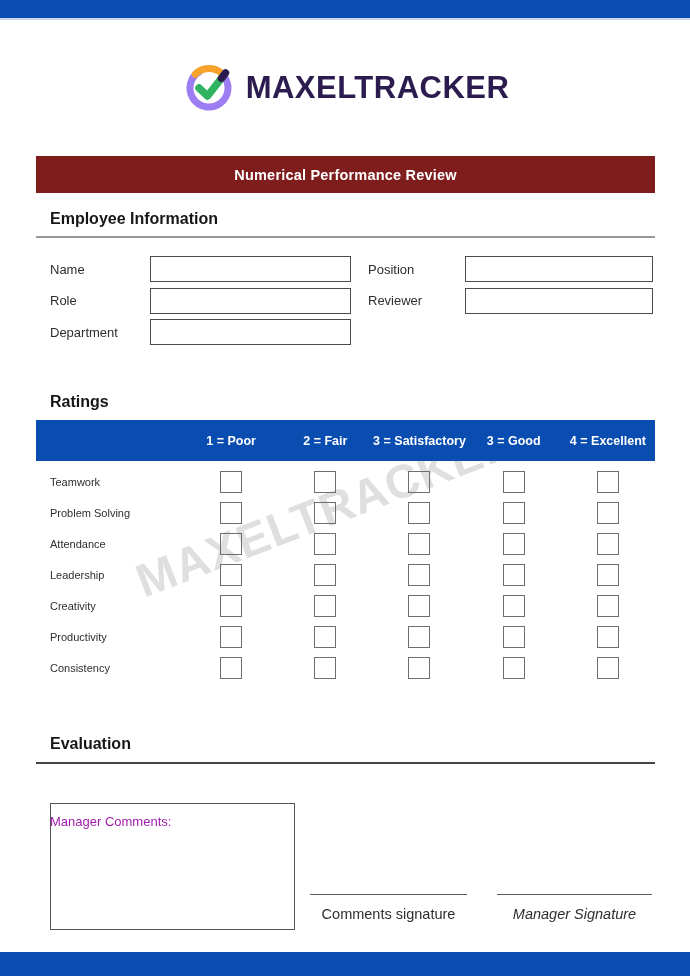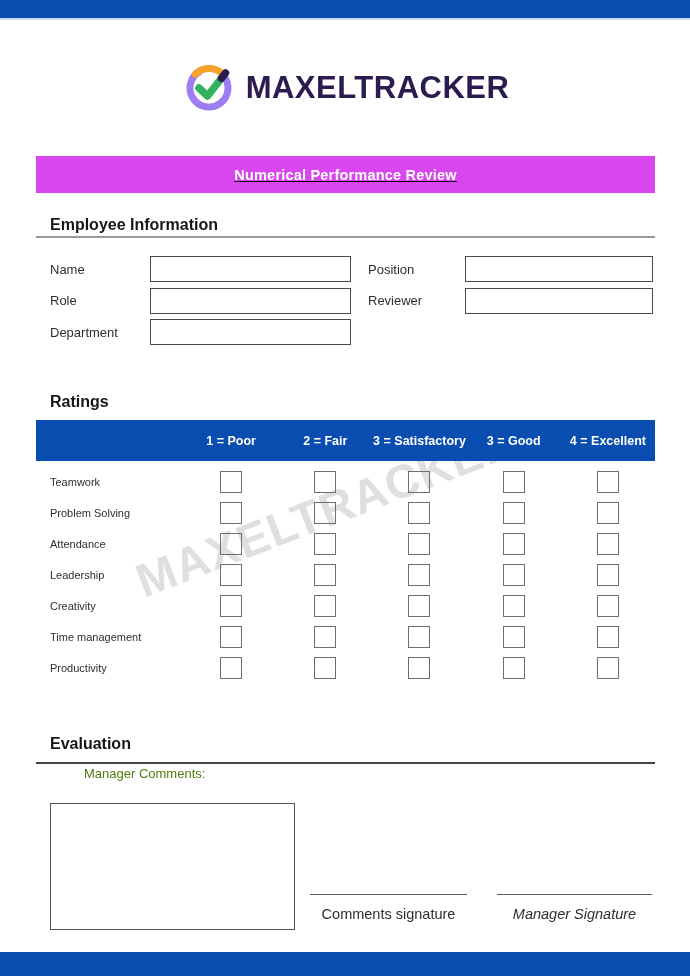--- a/index.html
+++ b/index.html
@@ -8,21 +8,21 @@
   .page { position:absolute; inset:0; background:#ffffff; }
 
   .top-bar { position:absolute; top:0; left:0; width:100%; height:20px; background:#0A4DB0; border-bottom:2px solid #cdd6f0; }
   .bottom-bar { position:absolute; bottom:0; left:0; width:100%; height:24px; background:#0A4DB0; }
 
   
   .logo-row { position:absolute; top:58px; left:0; width:100%; display:flex; justify-content:center; align-items:center; gap:9px; }
   .logo-text { font-size:31px; font-weight:800; letter-spacing:0.5px; color:#2B1B4E; }
 
   
-  .banner { position:absolute; left:36px; right:35px; top:156px; height:37px; background:#d946ef; display:flex; align-items:center; justify-content:center;text-decoration:underline; }
+  .banner { position:absolute; left:36px; right:35px; top:156px; height:37px; background:#7f1d1d; display:flex; align-items:center; justify-content:center; }
   .banner-title { color:#ffffff; font-size:14.5px; font-weight:700; letter-spacing:0.2px; }
 
   .section-heading { position:absolute; left:50px; font-size:16px; font-weight:600; color:#161616; }
   .divider { position:absolute; left:36px; right:35px; height:2px; }
   .divider.gray { background:#989898; }
   .divider.dark { background:#434343; }
 
   
   .field-row { display:flex; align-items:center; margin-bottom:5.5px; }
   .field-label { font-size:13px; color:#2e2e2e; }
@@ -40,21 +40,21 @@
   .rating-rows { position:absolute; left:36px; right:35px; top:466px; }
   .rt-row { display:grid; grid-template-columns:148px repeat(5,1fr); align-items:center; height:31px; }
   .crit { font-size:11px; color:#2e2e2e; padding-left:14px; white-space:nowrap; }
   .cbx { width:22px; height:22px; border:1.5px solid #6e6e6e; background:transparent; justify-self:center; cursor:pointer; }
 
   
   .watermark { position:absolute; left:138px; top:555px; font-size:47px; font-weight:800; letter-spacing:1px; color:rgba(170,170,170,0.38); transform:rotate(-21deg); transform-origin:left center; white-space:nowrap; z-index:0; pointer-events:none; }
   .layer { position:relative; z-index:1; }
 
   
-  .comments-label { position:absolute; left:50px; top:766px; font-size:13px; color:#4d7c0f;margin-left:34px; }
+  .comments-label { position:absolute; left:50px; top:814px; font-size:13px; color:#a21caf; }
   .comments-box { position:absolute; left:50px; top:803px; width:245px; height:127px; border:1px solid #555; background:transparent; resize:none; outline:none; font-family:"Liberation Sans", sans-serif; font-size:13px; padding:6px; }
 
   .sig-block { position:absolute; text-align:center; }
   .sig-line { border-top:1.5px solid #5a5a5a; width:100%; }
   .sig-label { font-size:14.5px; color:#2e2e2e; margin-top:11px; }
   .sig-employee { left:310px; top:894px; width:157px; }
   .sig-manager  { left:497px; top:894px; width:155px;font-style:italic; }
 </style>
 </head>
 <body>
@@ -76,21 +76,21 @@
           <path d="M 40.5 20.2 L 44.5 15" fill="none" stroke="#2B1B4E" stroke-width="7.5" stroke-linecap="round"></path>
         </svg>
       </span>
       <span class="logo-text">MAXELTRACKER</span>
     </div>
 
     <div class="banner">
       <span class="banner-title">Numerical Performance Review</span>
     </div>
 
-    <div class="section-heading" style="top:216px;text-align:center;">Employee Information</div>
+    <div class="section-heading" style="top:210px;text-align:center;">Employee Information</div>
     <div class="divider gray" style="top:236px;"></div>
 
     <div class="fields-left">
       <div class="field-row">
         <span class="field-label">Name</span>
         <input class="field-input" type="text" style="">
       </div>
       <div class="field-row">
         <span class="field-label">Role</span>
         <input class="field-input" type="text" style="">
@@ -158,29 +158,29 @@
         </div>
         <div class="rt-row">
           <span class="crit">Creativity</span>
           <div class="cbx"></div>
           <div class="cbx"></div>
           <div class="cbx"></div>
           <div class="cbx"></div>
           <div class="cbx"></div>
         </div>
         <div class="rt-row">
-          <span class="crit">Time management</span>
-          <div class="cbx"></div>
-          <div class="cbx"></div>
-          <div class="cbx"></div>
-          <div class="cbx"></div>
-          <div class="cbx"></div>
-        </div>
-        <div class="rt-row">
           <span class="crit">Productivity</span>
+          <div class="cbx"></div>
+          <div class="cbx"></div>
+          <div class="cbx"></div>
+          <div class="cbx"></div>
+          <div class="cbx"></div>
+        </div>
+        <div class="rt-row">
+          <span class="crit">Consistency</span>
           <div class="cbx"></div>
           <div class="cbx"></div>
           <div class="cbx"></div>
           <div class="cbx"></div>
           <div class="cbx"></div>
         </div>
       </div>
 
     <div class="section-heading" style="top:735px;">Evaluation</div>
     <div class="divider dark" style="top:762px;"></div>

